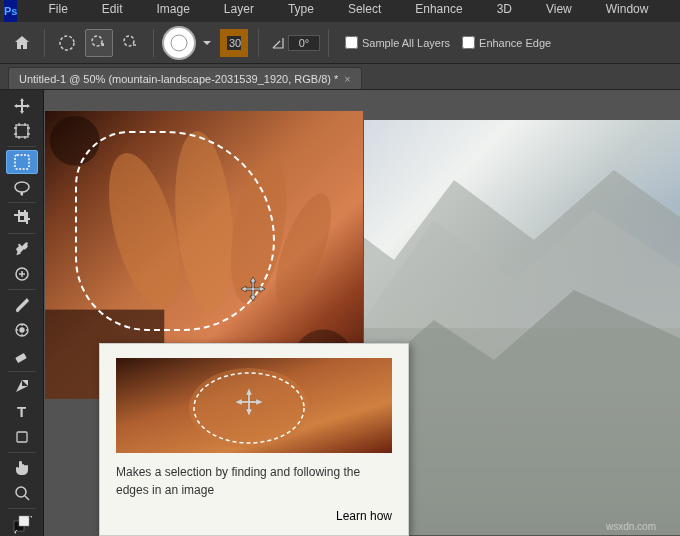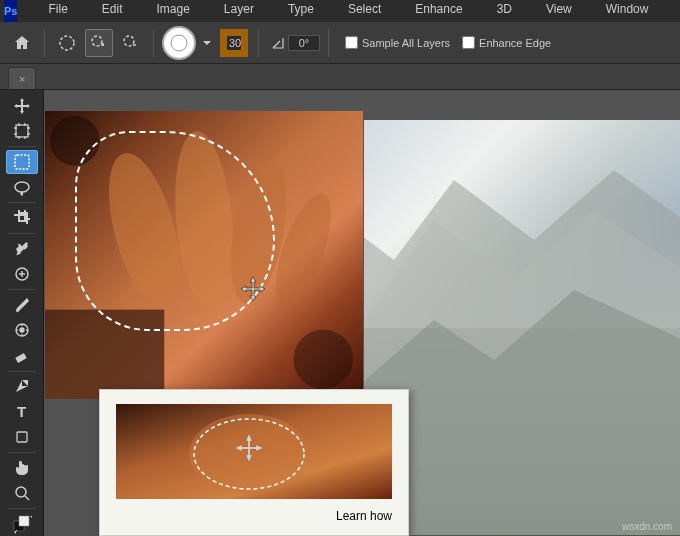--- a/index.html
+++ b/index.html
@@ -257,21 +257,21 @@
       font-size: 12px;
       cursor: pointer;
       float: right;
       text-decoration: none;
     }
 
     
     .watermark {
       position: absolute;
       bottom: 4px;
-      right: 8px;
+      right: 24px;
       font-size: 10px;
       color: rgba(255,255,255,0.5);
     }
   </style>
 </head>
 <body>
 
 <div id="menubar">
   <div class="ps-logo">Ps</div>
   <span class="menu-item">File</span>
@@ -348,20 +348,21 @@
   </div>
 
   <div class="checkbox-group">
     <input type="checkbox" id="ee" style="">
     <label for="ee">Enhance Edge</label>
   </div>
 </div>
 
 <div id="tab-bar">
   <div class="tab-item">
+    <span style="font-size:11px;color:#ddd;">Untitled-1 @ 50% (mountain-landscape-2031539_1920, RGB/8) *</span>
     <span class="tab-close">×</span>
   </div>
 </div>
 
 <div id="main">
 
   <div id="left-tools">
 
     <div class="tool-btn">
       <svg width="18" height="18" viewBox="0 0 18 18" fill="#ccc">
@@ -522,18 +523,19 @@
             </linearGradient>
           </defs>
           <rect width="310" height="95" fill="url(#ttGrad)"></rect>
           <ellipse cx="150" cy="50" rx="60" ry="40" fill="rgba(200,120,60,0.5)"></ellipse>
 
           <ellipse cx="150" cy="50" rx="55" ry="35" fill="none" stroke="white" stroke-width="1.5" stroke-dasharray="4,3"></ellipse>
 
           <path d="M150 30 L147 37 L149 37 L149 43 L143 43 L143 41 L136 44 L143 47 L143 45 L149 45 L149 51 L147 51 L150 58 L153 51 L151 51 L151 45 L157 45 L157 47 L164 44 L157 41 L157 43 L151 43 L151 37 L153 37 Z" fill="rgba(220,220,220,0.9)" stroke="rgba(0,0,0,0.3)" stroke-width="0.3"></path>
         </svg>
       </div>
+      <div class="tooltip-desc">Makes a selection by finding and following the edges in an image</div>
       <a class="tooltip-link">Learn how</a>
     </div>
 
     <div class="watermark">wsxdn.com</div>
   </div>
 </div>
 
 </body></html>

